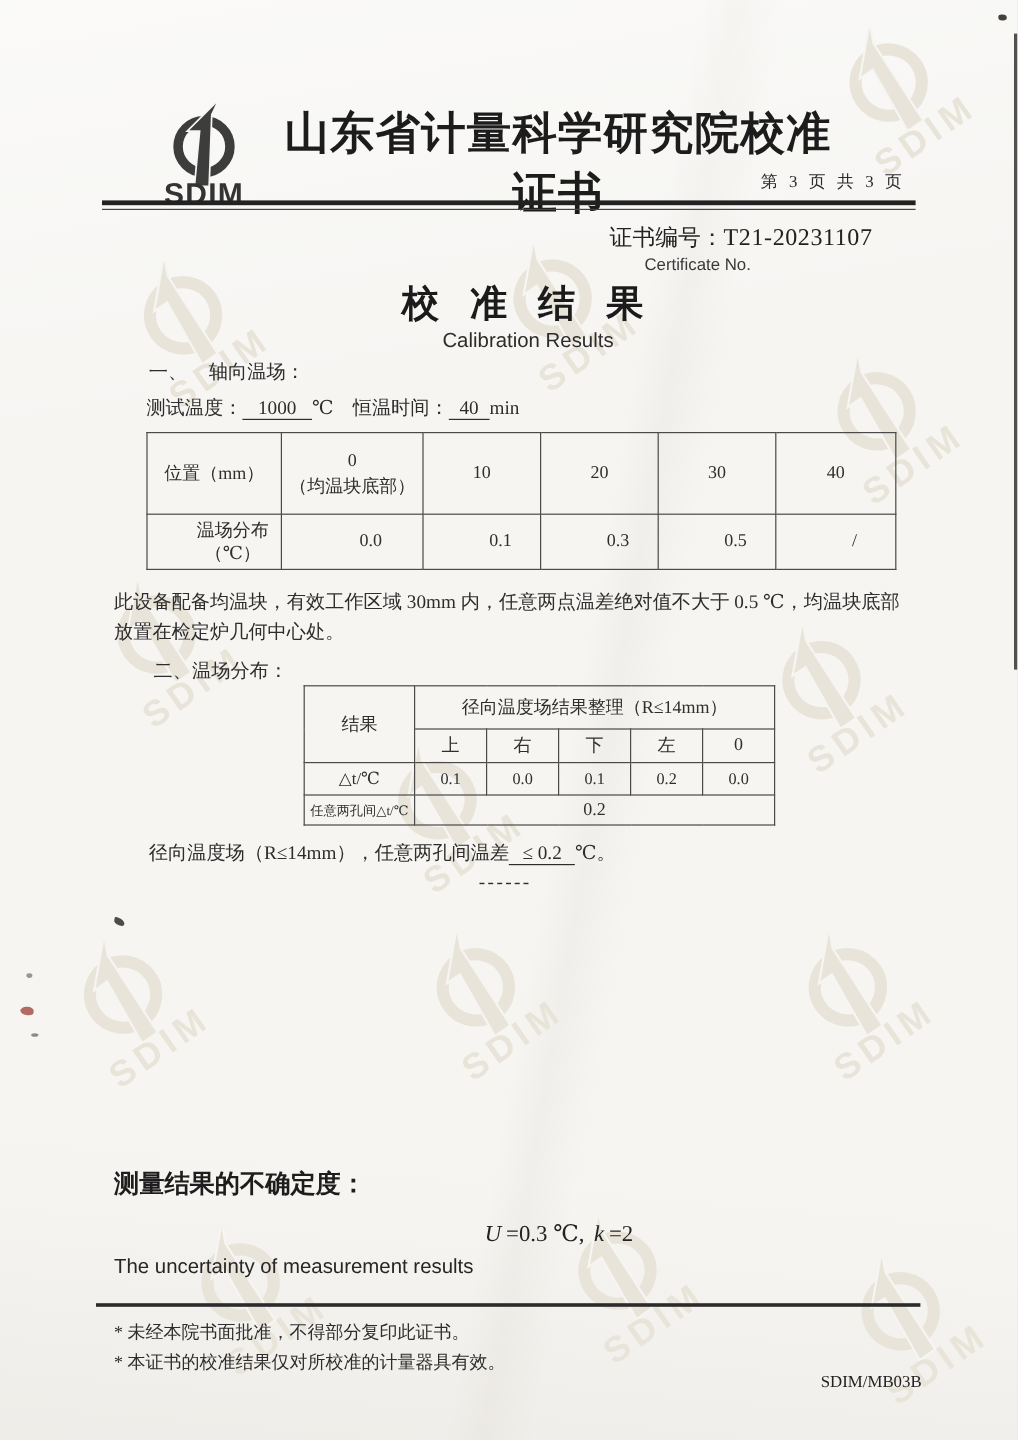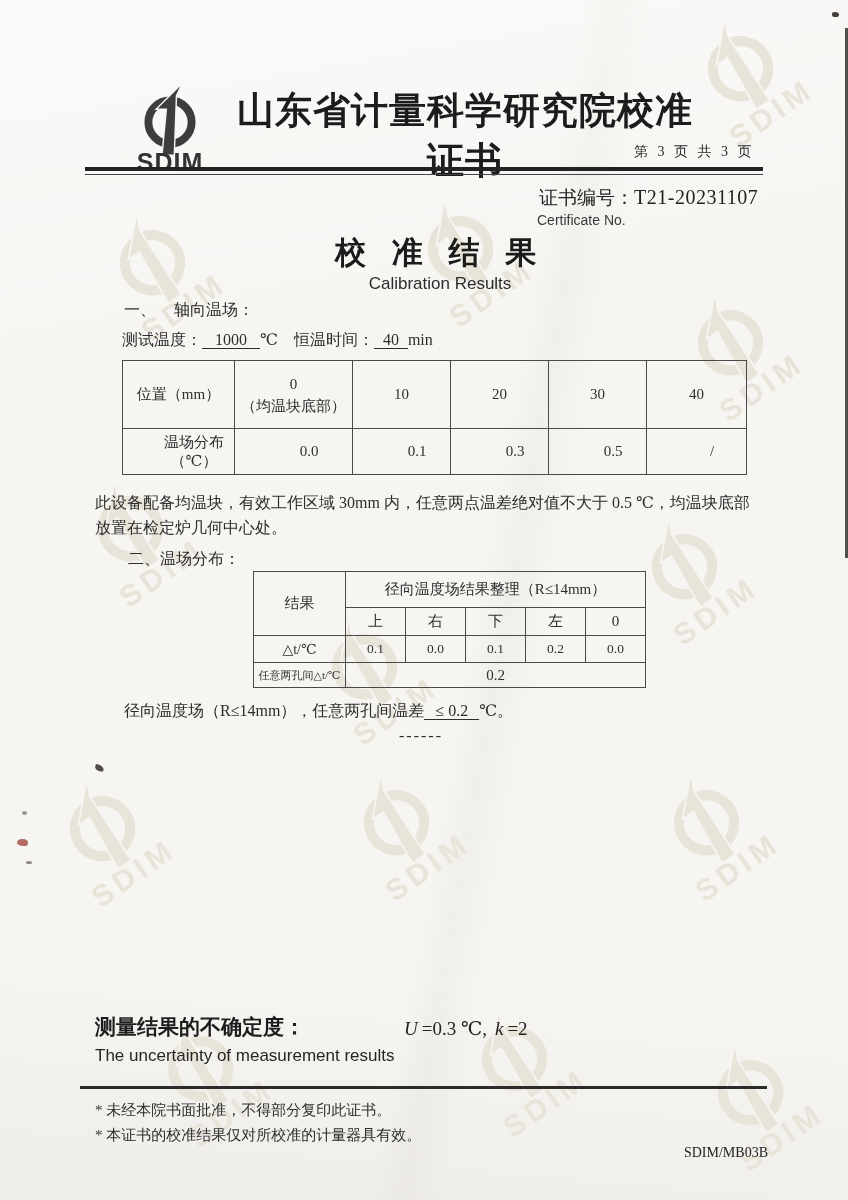--- a/index.html
+++ b/index.html
@@ -35,21 +35,21 @@
                margin-top:-8px; }
   .title-cn { left:222px; top:86px; width:486px; text-align:center;
               font-size:37px; font-weight:700; letter-spacing:1px; color:#1c1c1c; }
   .title-en { left:222px; top:136px; width:440px; text-align:center;
               font-weight:700; font-size:23px; color:#161616; letter-spacing:.5px; }
   .page-info { left:634px; top:143px; font-size:14px; letter-spacing:3px; color:#2a2a2a; }
   .rule-top   { left:85px; top:167px; width:678px; height:4px; background:#222; }
   .rule-top2  { left:85px; top:174px; width:678px; height:1px; background:#444; }
 
   
-  .cert-line { left:539px; top:185px; font-size:19px; color:#222; }
+  .cert-line { left:508px; top:185px; font-size:19px; color:#222; }
   .cert-line .num { font-size:20px; letter-spacing:.5px; }
   .cert-en { left:537px; top:212px; font-size:14px; color:#3a3a3a; }
 
   
   .results-cn { left:34px; top:232px; width:812px; text-align:center;
                 font-size:31px; font-weight:700; letter-spacing:9px; color:#1b1b1b; }
   .results-en { left:34px; top:274px; width:812px; text-align:center;
                 font-size:17px; color:#2c2c2c; }
 
   
@@ -77,21 +77,21 @@
   .t2 .rd  td { height:27px; font-size:13.5px; }
   .t2 .rs  td { height:25px; }
   .t2 .rd .lab { font-size:14px; }
   .t2 .small { font-size:11px;margin-top:42px; }
 
   .conclusion { left:124px; top:701px; font-size:16px; }
   .conclusion .uline2 { border-bottom:1px solid #2d2d2d; padding:0 11px; }
   .dashes { left:399px; top:727px; font-size:16px; letter-spacing:2px; color:#2d2d2d; }
 
   
-  .uncert-cn { left:95px; top:1013px; font-size:21px; font-weight:700;
+  .uncert-cn { left:95px; top:972px; font-size:21px; font-weight:700;
                font-family:"Liberation Sans","DejaVu Sans",sans-serif; color:#1d1d1d; }
   .uncert-val { left:404px; top:1017px; font-size:19px; color:#222; }
   .uncert-val .it { font-style:italic; margin-right:4px; }
   .uncert-val .sep { margin:0 6px 0 2px; }
   .uncert-en { left:95px; top:1046px; font-size:17px; color:#262626; }
 
   
   .rule-bottom { left:80px; top:1086px; width:687px; height:3px; background:#2b2b2b; }
   .fn1 { left:95px; top:1101px; font-size:15px; }
   .fn2 { left:95px; top:1126px; font-size:15px; }

